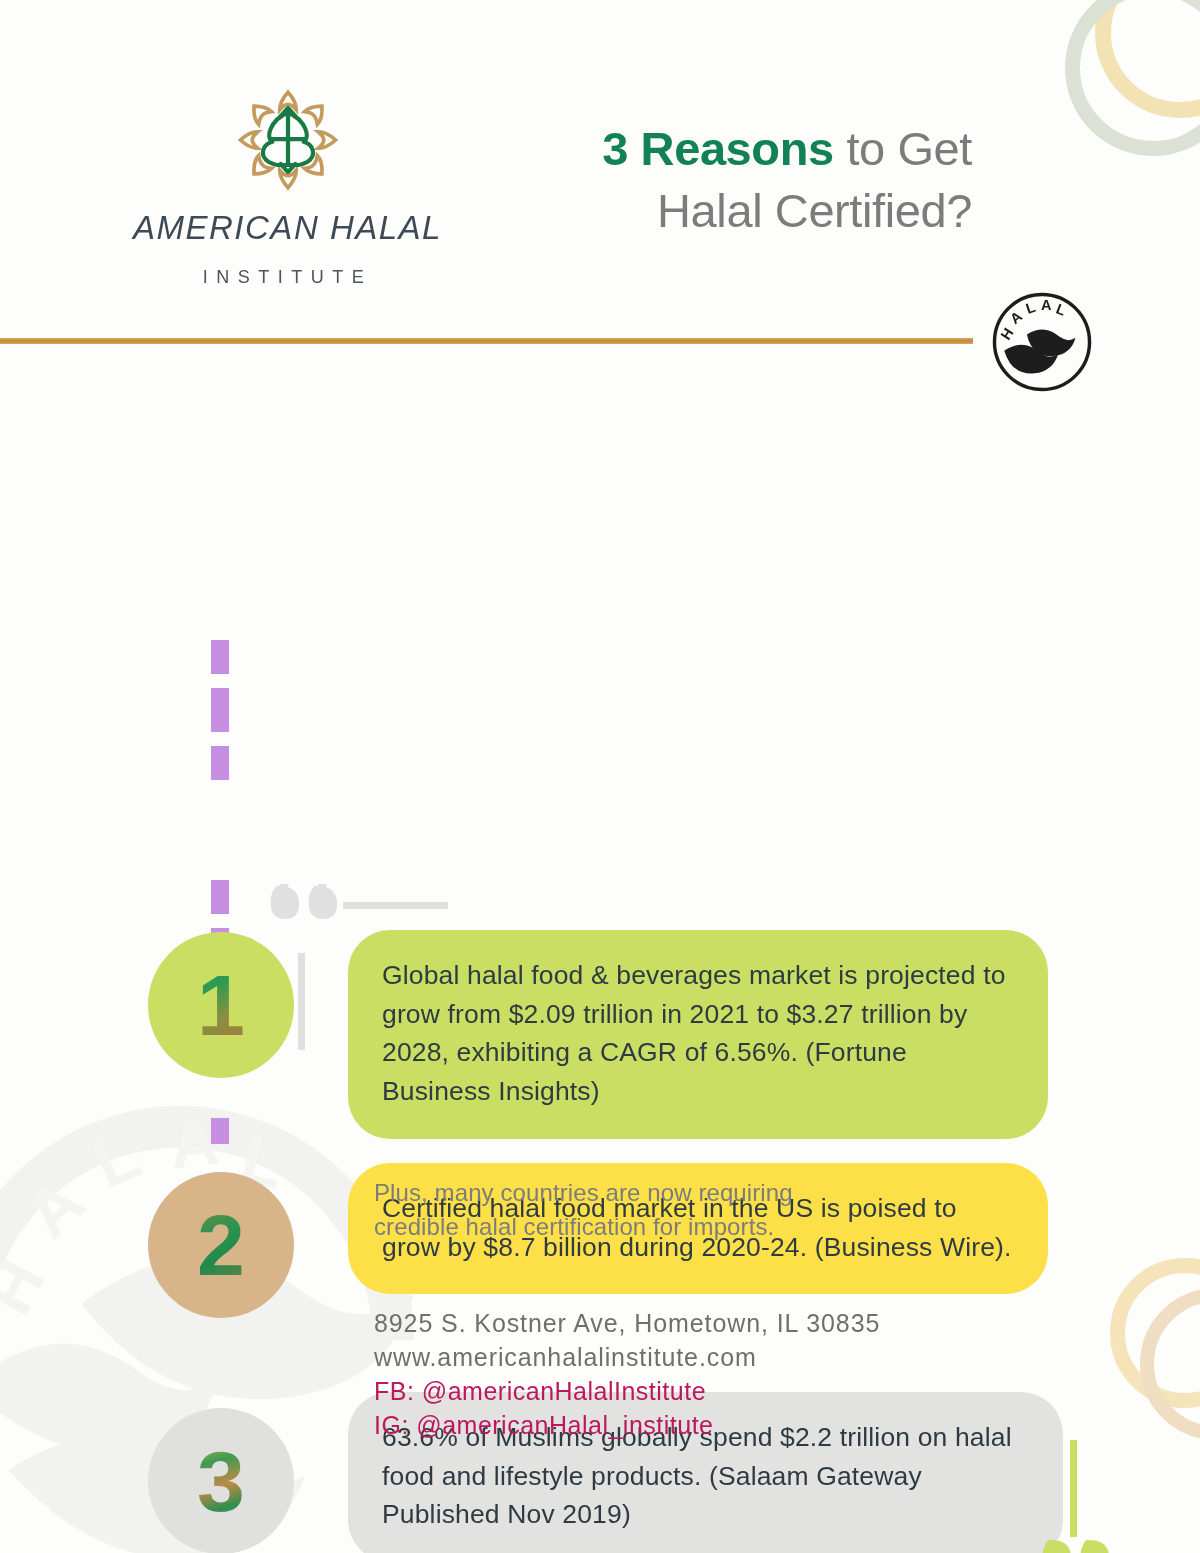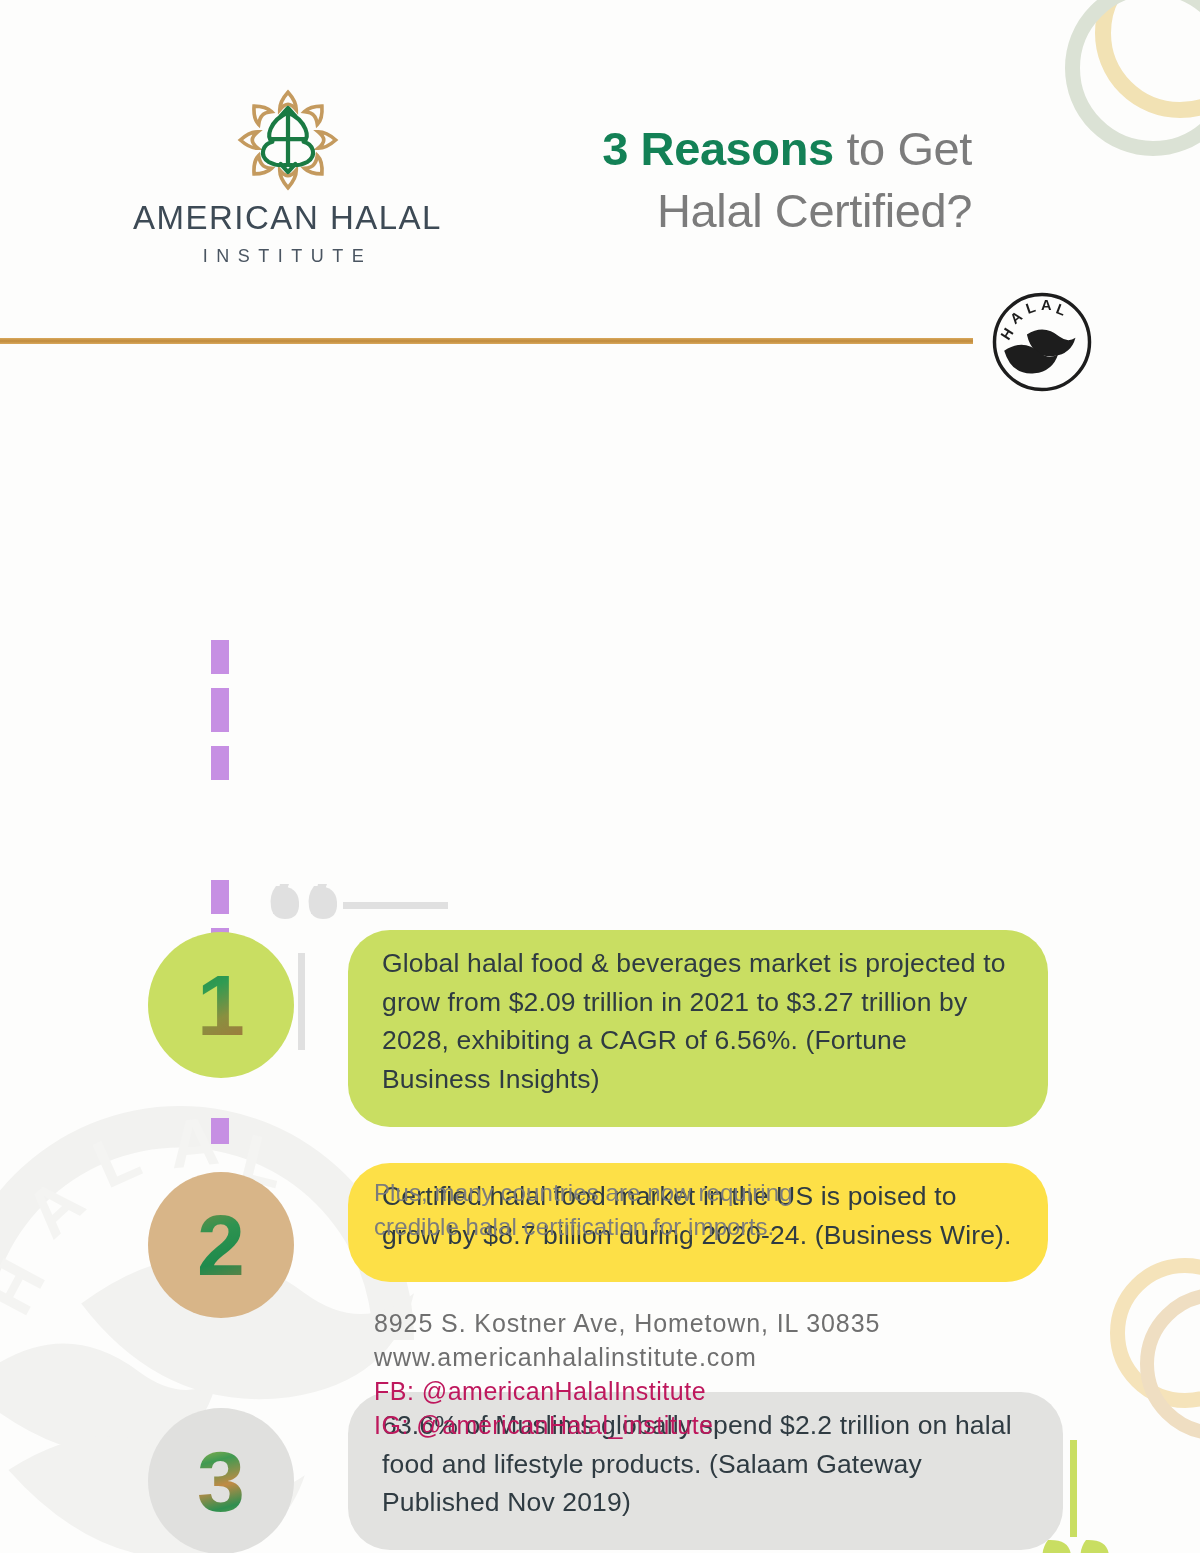--- a/index.html
+++ b/index.html
@@ -23,26 +23,27 @@
     opacity:1; pointer-events:none;
   }
 
   
   #header { position:absolute; left:0; top:0; width:1200px; height:330px; }
 
   #logo-block { position:absolute; left:95px; top:85px; width:385px; text-align:center; }
   #logo-mark { width:110px; height:110px; margin:0 auto; display:block; }
   #logo-wordmark {
     font-family:"Liberation Sans", sans-serif;
-    font-size:33px; letter-spacing:1.5px; color:#3d4a55; margin-top:4px;
+    font-size:33px; letter-spacing:1.5px; color:#3d4a55; margin-top:14px;
     font-weight:400;
+    font-style:italic;
   }
   #logo-subword {
     font-family:"Liberation Sans", sans-serif;
-    font-size:18px; letter-spacing:8.5px; color:#4a5561; margin-top:9px;
+    font-size:18px; letter-spacing:8.5px; color:#4a5561; margin-top:20px;
   }
 
   #title-block { position:absolute; left:452px; top:118px; width:520px;text-align:right; }
   .title-line { font-size:47px; line-height:1.32; font-weight:400; letter-spacing:-0.4px;
                 font-family:"Liberation Sans", sans-serif; }
   #title-green { color:#138156; font-weight:700; }
   #title-gray  { color:#7c7c7c; }
   #title-line2 { color:#7c7c7c; }
 
   
@@ -61,21 +62,21 @@
     position:absolute; width:146px; height:146px; border-radius:50%;
     display:flex; align-items:center; justify-content:center;
   }
   .node-num {
     font-size:86px; font-weight:700; line-height:1;
     font-family:"Liberation Sans", sans-serif;
     background-clip:text; -webkit-background-clip:text; color:transparent;
   }
   .pill {
     position:absolute; border-radius:42px;
-    padding:14px 34px 28px 34px;
+    padding:26px 34px 28px 34px;
   }
   .pill-text {
     font-family:"Liberation Sans", sans-serif;
     font-size:26.5px; line-height:1.46; color:#2f3b42; letter-spacing:0.15px;
     white-space:pre-line;
   }
 
   
   #node1-circle { left:148px; top:502px; background:#c9de62; }
   #node1-num    { background-image:linear-gradient(155deg,#1f8a4c 0%,#2f9b52 30%,#8a8f3f 62%,#a6733d 100%); }

